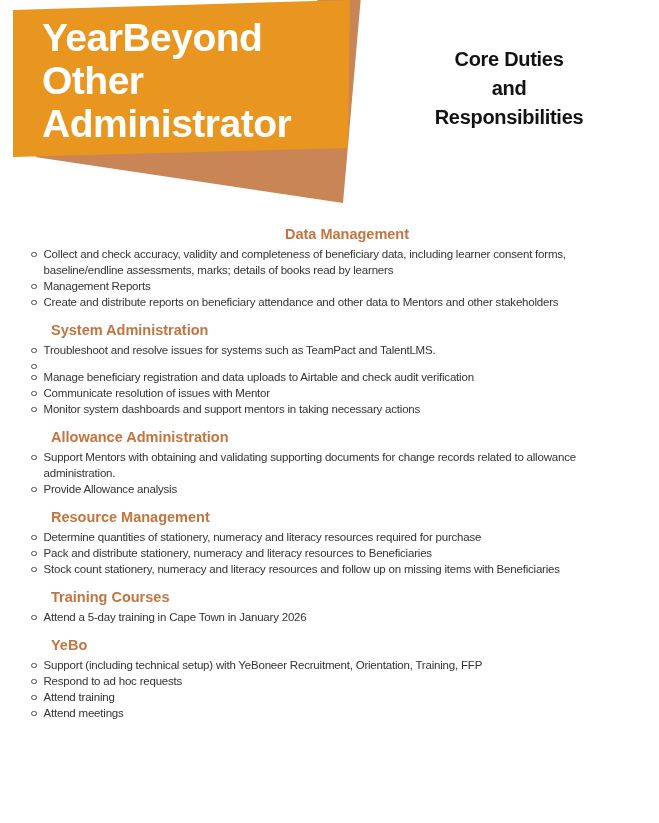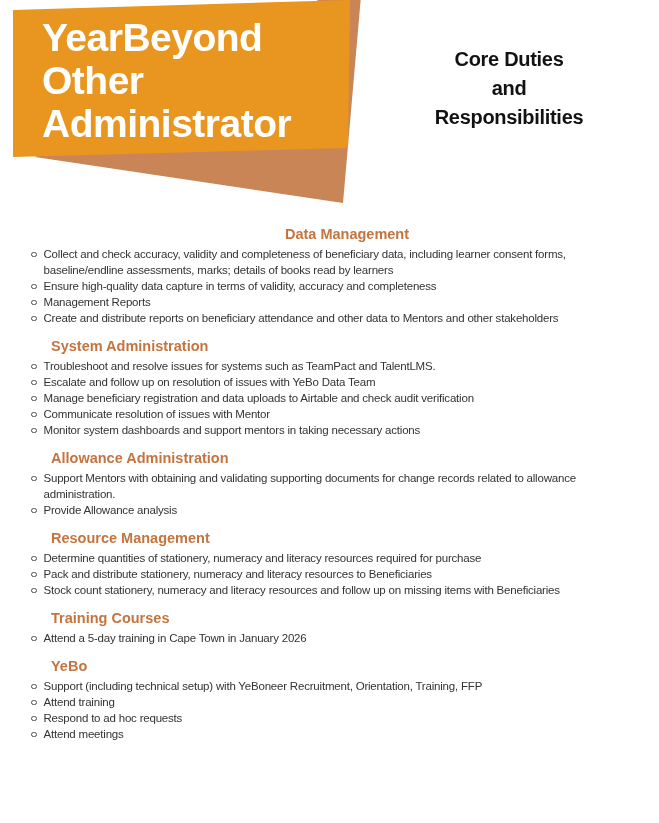--- a/index.html
+++ b/index.html
@@ -72,42 +72,37 @@
   <main id="content">
       <section>
         <h2 style="color: rgb(196, 116, 62); text-align: center;">Data Management</h2>
         <ul>
           <li>
             <span class="dot"></span>
             <span class="btxt" style="color: rgb(51, 51, 51);">Collect and check accuracy, validity and completeness of beneficiary data, including learner consent forms, baseline/endline assessments, marks; details of books read by learners</span>
           </li>
           <li>
             <span class="dot"></span>
-            <span class="btxt" style="color: rgb(51, 51, 51);">Ensure high-quality data capture in terms of validity, accuracy and completeness</span>
-          </li>
-          <li>
-            <span class="dot"></span>
             <span class="btxt" style="color: rgb(51, 51, 51); text-align: center;">Management Reports</span>
           </li>
           <li>
             <span class="dot"></span>
             <span class="btxt" style="color: rgb(51, 51, 51);">Create and distribute reports on beneficiary attendance and other data to Mentors and other stakeholders</span>
           </li>
         </ul>
       </section>
       <section>
         <h2 style="color: rgb(196, 116, 62);">System Administration</h2>
         <ul>
           <li>
             <span class="dot"></span>
             <span class="btxt" style="color: rgb(51, 51, 51);">Troubleshoot and resolve issues for systems such as TeamPact and TalentLMS.</span>
           </li>
           <li>
             <span class="dot"></span>
-            <span class="btxt" style="color: rgb(51, 51, 51);">Escalate and follow up on resolution of issues with YeBo Data Team</span>
           </li>
           <li>
             <span class="dot"></span>
             <span class="btxt" style="color: rgb(51, 51, 51);">Manage beneficiary registration and data uploads to Airtable and check audit verification</span>
           </li>
           <li>
             <span class="dot"></span>
             <span class="btxt" style="color: rgb(51, 51, 51);">Communicate resolution of issues with Mentor</span>
           </li>
           <li>
@@ -157,25 +152,25 @@
       </section>
       <section>
         <h2 style="color: rgb(196, 116, 62);">YeBo</h2>
         <ul>
           <li>
             <span class="dot"></span>
             <span class="btxt" style="color: rgb(51, 51, 51);">Support (including technical setup) with YeBoneer Recruitment, Orientation, Training, FFP</span>
           </li>
           <li>
             <span class="dot"></span>
-            <span class="btxt" style="color: rgb(51, 51, 51);">Attend training</span>
+            <span class="btxt" style="color: rgb(51, 51, 51);">Respond to ad hoc requests</span>
           </li>
           <li>
             <span class="dot"></span>
-            <span class="btxt" style="color: rgb(51, 51, 51);">Respond to ad hoc requests</span>
+            <span class="btxt" style="color: rgb(51, 51, 51);">Attend training</span>
           </li>
           <li>
             <span class="dot"></span>
             <span class="btxt" style="color: rgb(51, 51, 51);">Attend meetings</span>
           </li>
         </ul>
       </section>
     </main>
 
 </div>

